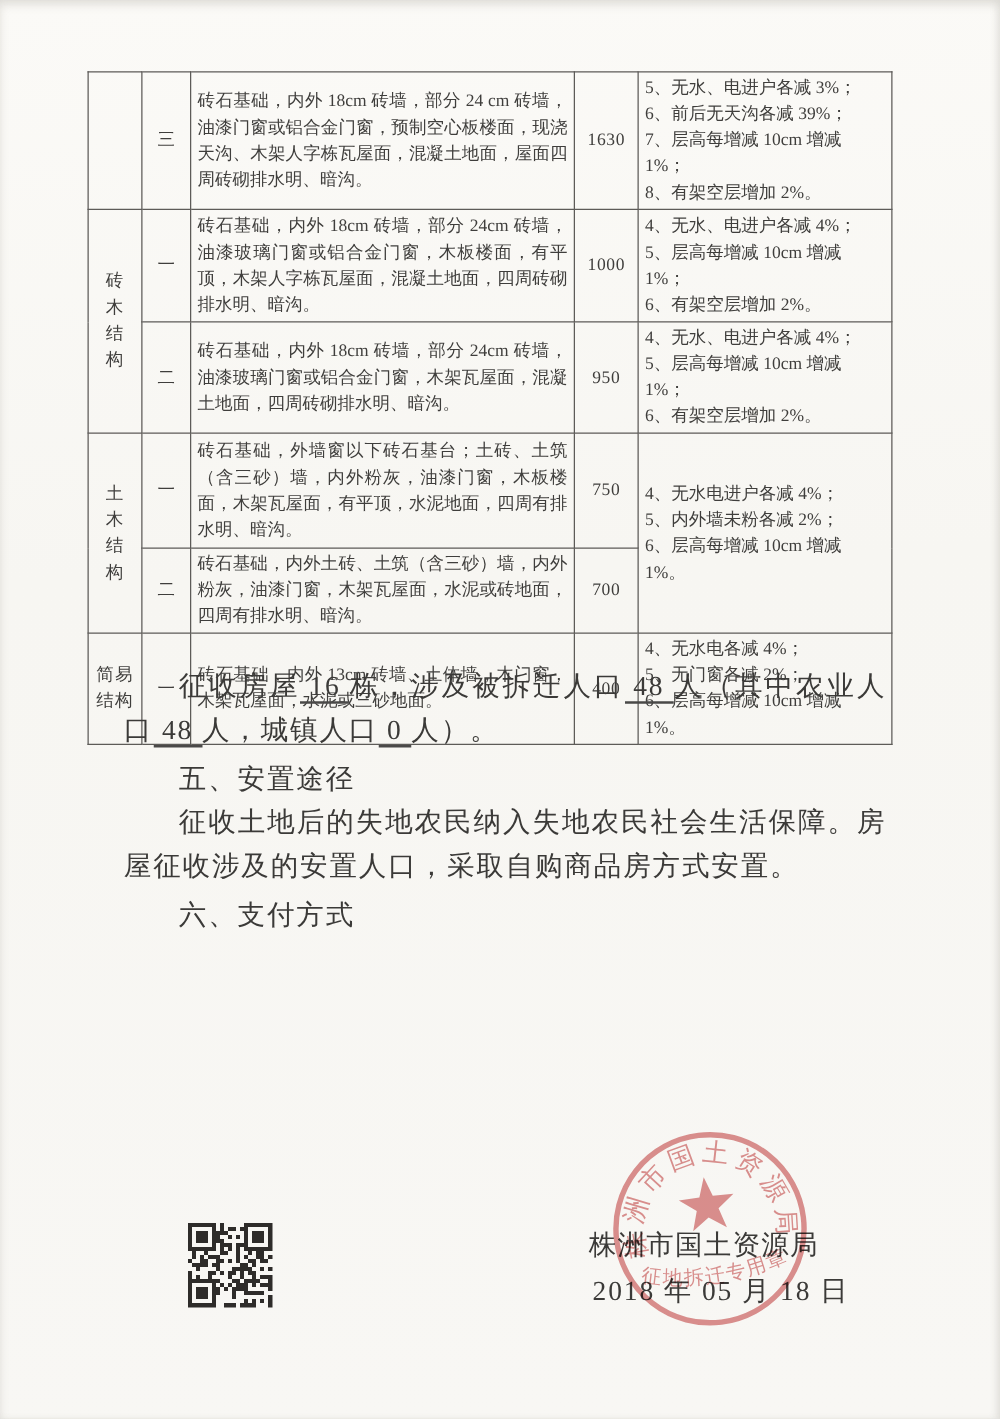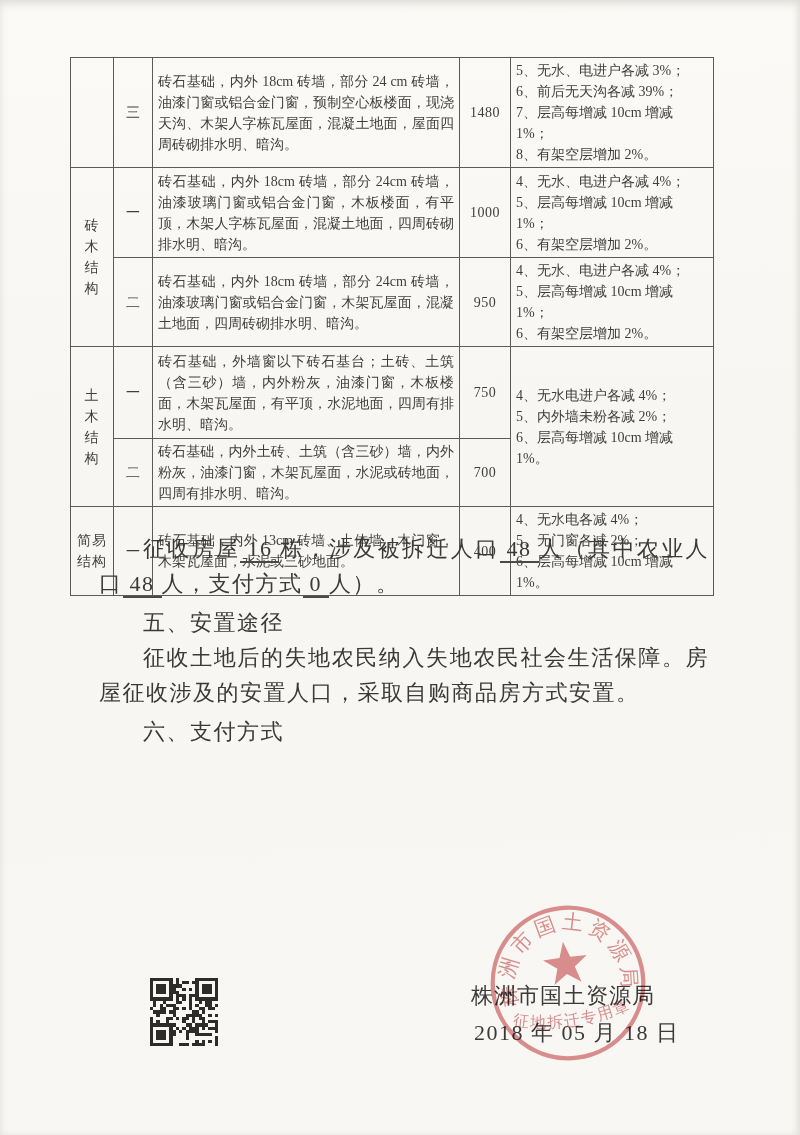--- a/index.html
+++ b/index.html
@@ -64,21 +64,21 @@
         <col style="width:39px">
         <col style="width:307px">
       <col style="width:51px">
         <col style="width:203px">
     </colgroup>
     <tbody>
         <tr style="height:100px">
       <td class="struct"></td>
       <td class="grade">三</td>
       <td class="desc">砖石基础，内外 18cm 砖墙，部分 24 cm 砖墙，油漆门窗或铝合金门窗，预制空心板楼面，现浇天沟、木架人字栋瓦屋面，混凝土地面，屋面四周砖砌排水明、暗沟。</td>
-      <td class="price">1480</td>
+      <td class="price">1630</td>
       <td class="remarks">5、无水、电进户各减 3%；
 6、前后无天沟各减 39%；
 7、层高每增减 10cm 增减 1%；
 8、有架空层增加 2%。</td>
     </tr>
     <tr style="height:90px">
       <td class="struct" rowspan="2">砖
 木
 结
 构</td>
@@ -121,21 +121,21 @@
       <td class="desc">砖石基础，内外 13cm 砖墙、土体墙，木门窗，木架瓦屋面，水泥或三砂地面。</td>
       <td class="price">400</td>
       <td class="remarks">4、无水电各减 4%；
 5、无门窗各减 2%；
 6、层高每增减 10cm 增减 1%。</td>
     </tr>
   </tbody>
     </table>
 
   <div class="textblock">
-    <p><span>征收房屋</span><span class="u">16</span><span>栋，涉及被拆迁人口</span><span class="u">48</span><span>人（其中农业人口</span><span class="u">48</span><span>人，支付方式</span><span class="u">0</span><span>人）。</span></p>
+    <p><span>征收房屋</span><span class="u">16</span><span>栋，涉及被拆迁人口</span><span class="u">48</span><span>人（其中农业人口</span><span class="u">48</span><span>人，城镇人口</span><span class="u">0</span><span>人）。</span></p>
     <p class="gap">五、安置途径</p>
     <p>征收土地后的失地农民纳入失地农民社会生活保障。房屋征收涉及的安置人口，采取自购商品房方式安置。</p>
     <p class="gap">六、支付方式</p>
   </div>
 
   <div class="qr">
     <svg id="qr-svg" viewBox="0 0 21 21" xmlns="http://www.w3.org/2000/svg">
         <rect x="0" y="0" width="1" height="1" fill="#2e2c2a"></rect>
         <rect x="1" y="0" width="1" height="1" fill="#2e2c2a"></rect>
         <rect x="2" y="0" width="1" height="1" fill="#2e2c2a"></rect>

